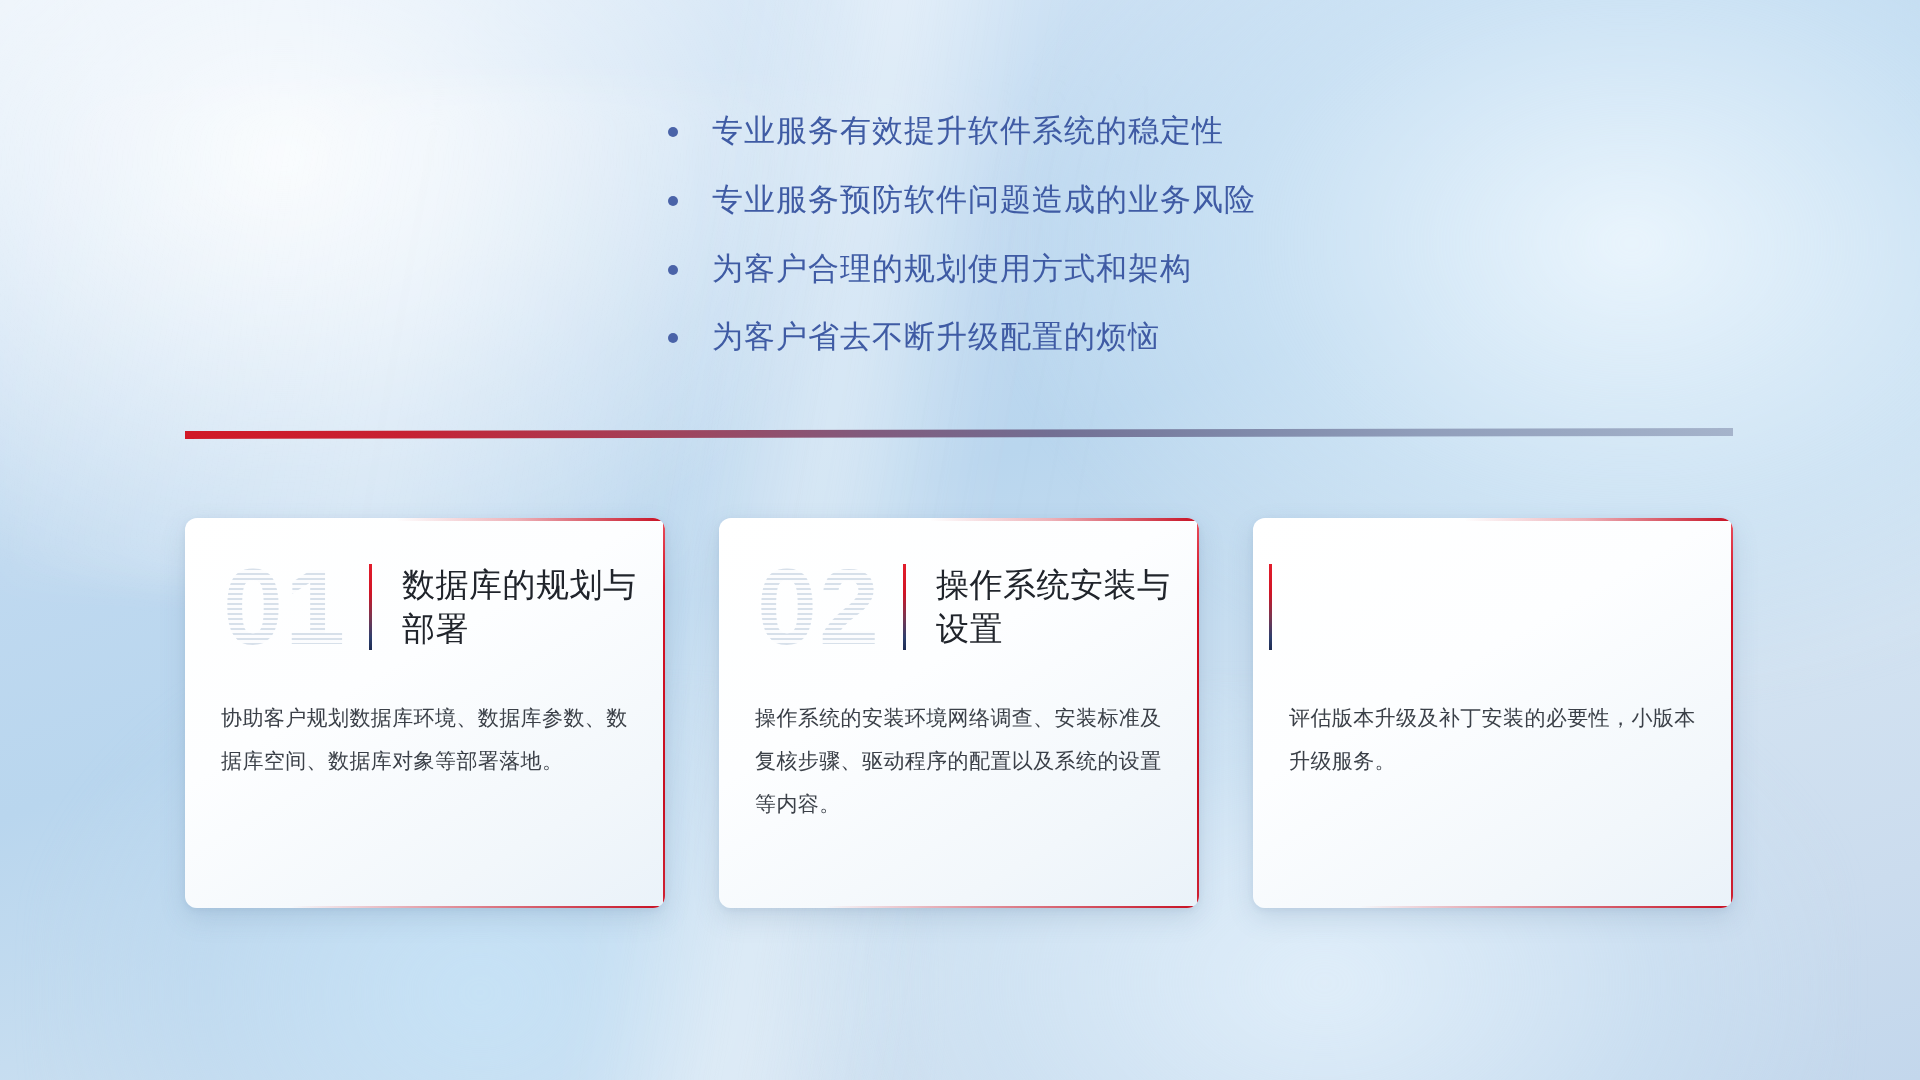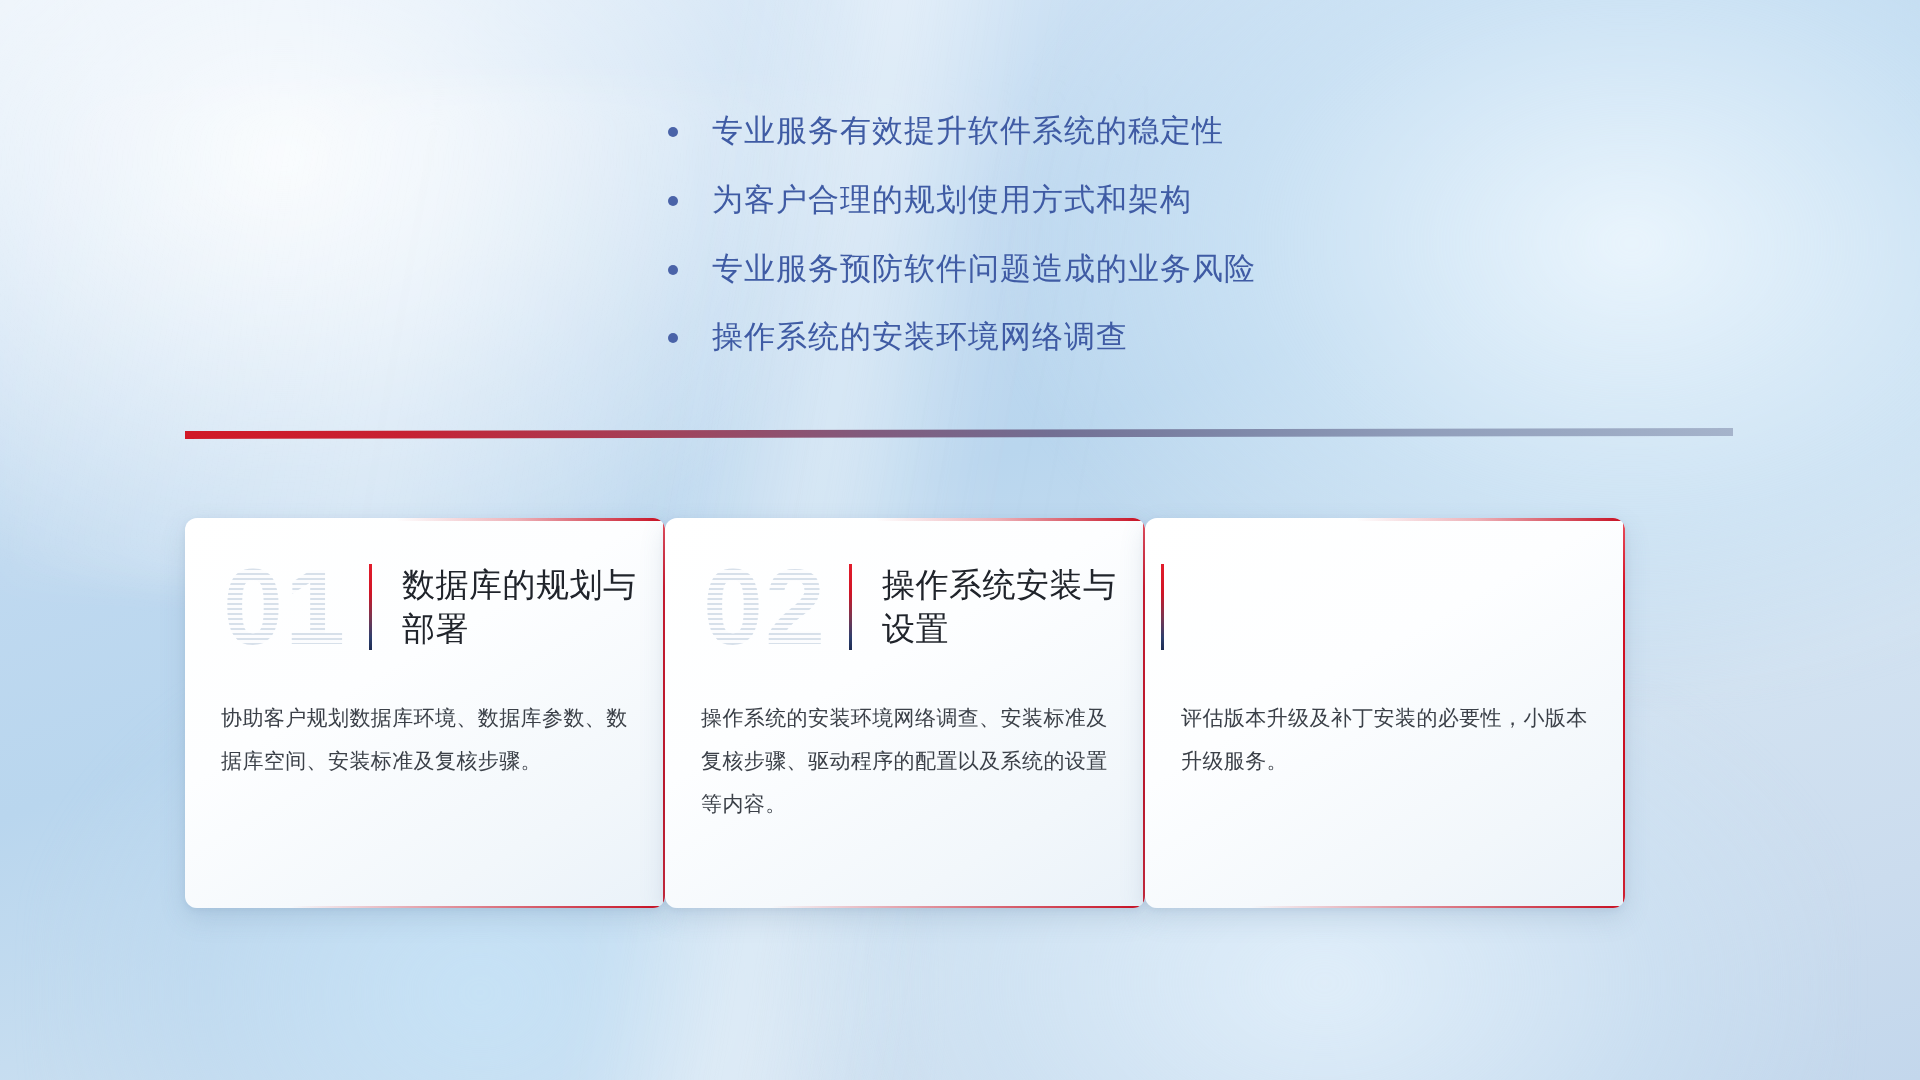--- a/index.html
+++ b/index.html
@@ -144,20 +144,21 @@
     opacity: 0.96;
   }
 
   
   .cards {
     position: absolute;
     left: 185px;
     top: 518px;
     width: 1548px;
     display: flex;
+    gap: 54px;
   }
   .card {
     position: relative;
     width: 480px;
     height: 390px;
     border-radius: 12px;
     background: linear-gradient(150deg, #ffffff 0%, #fdfeff 40%, #f2f7fb 78%, #eaf2f9 100%);
     box-shadow: 0 10px 26px rgba(80,110,150,0.17), 0 2px 6px rgba(80,110,150,0.10);
     overflow: hidden;
     box-sizing: border-box;
@@ -252,48 +253,48 @@
   <div class="bg-sheen"></div>
   <div class="bg-streak"></div>
 
   <div class="bullets">
     <div class="bullet-row">
       <span class="bullet-dot"></span>
       <span class="bullet-text">专业服务有效提升软件系统的稳定性</span>
     </div>
     <div class="bullet-row">
       <span class="bullet-dot"></span>
-      <span class="bullet-text">为客户合理的规划使用方式和架构</span>
+      <span class="bullet-text">专业服务预防软件问题造成的业务风险</span>
     </div>
     <div class="bullet-row">
       <span class="bullet-dot"></span>
-      <span class="bullet-text">专业服务预防软件问题造成的业务风险</span>
+      <span class="bullet-text">为客户合理的规划使用方式和架构</span>
     </div>
     <div class="bullet-row">
       <span class="bullet-dot"></span>
-      <span class="bullet-text">操作系统的安装环境网络调查</span>
+      <span class="bullet-text">为客户省去不断升级配置的烦恼</span>
     </div>
   </div>
 
   <div class="divider">
     <div class="divider-inner"></div>
   </div>
 
   <div class="cards">
 
     <div class="card">
       <div class="card-edge-top"></div>
       <div class="card-edge-right"></div>
       <div class="card-edge-bottom"></div>
       <div class="card-head">
         <div class="card-number">01</div>
         <div class="card-rule"></div>
         <div class="card-title">数据库的规划与部署</div>
       </div>
-      <div class="card-body">协助客户规划数据库环境、数据库参数、数据库空间、安装标准及复核步骤。</div>
+      <div class="card-body">协助客户规划数据库环境、数据库参数、数据库空间、数据库对象等部署落地。</div>
     </div>
 
     <div class="card">
       <div class="card-edge-top"></div>
       <div class="card-edge-right"></div>
       <div class="card-edge-bottom"></div>
       <div class="card-head">
         <div class="card-number">02</div>
         <div class="card-rule"></div>
         <div class="card-title">操作系统安装与设置</div>

